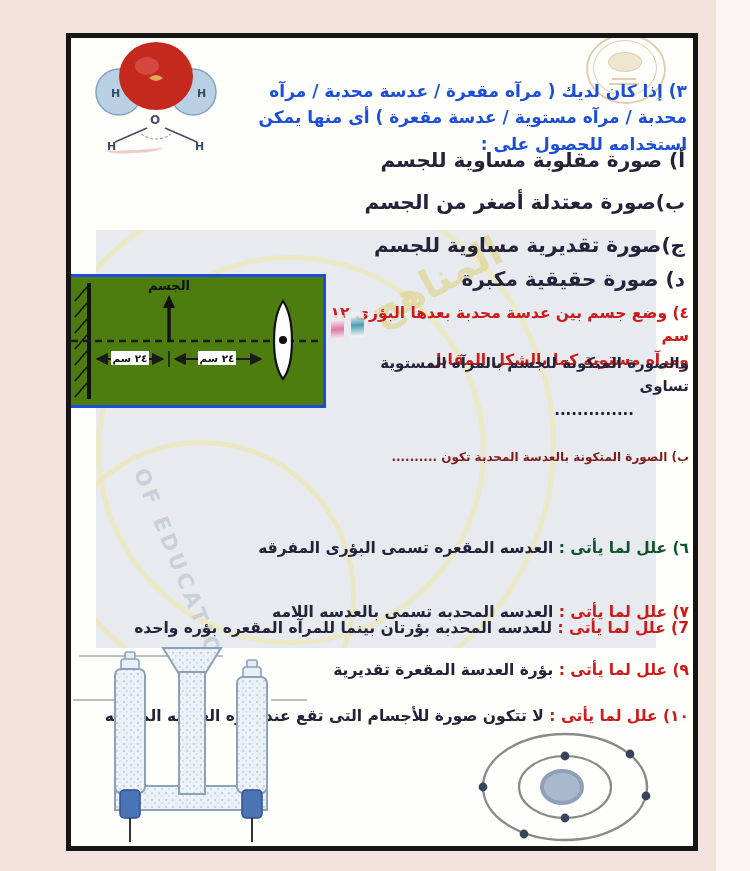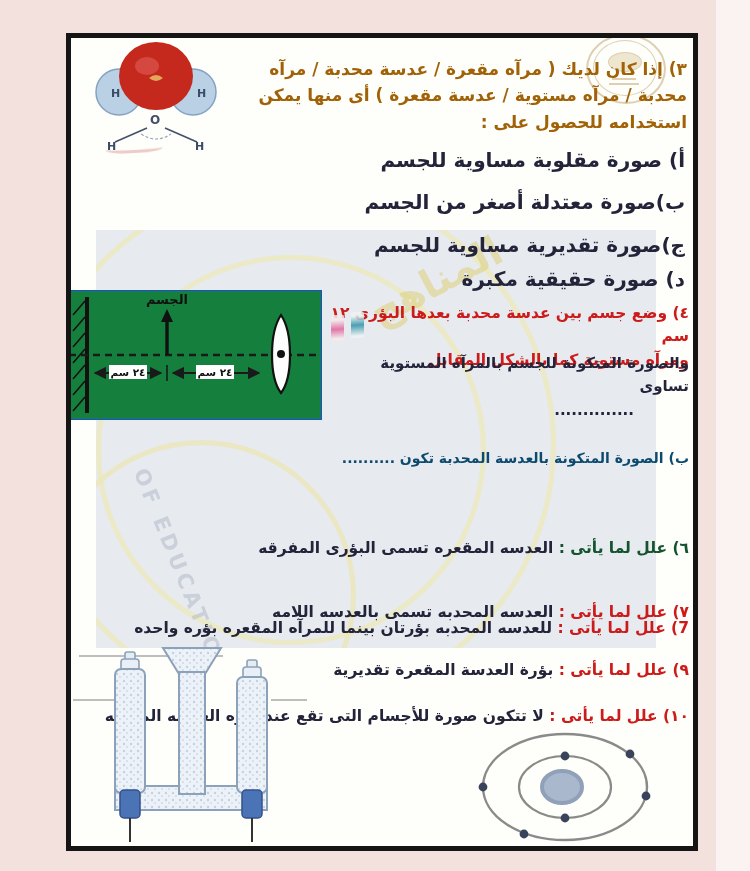--- a/index.html
+++ b/index.html
@@ -27,35 +27,35 @@
     letter-spacing:4px;transform:rotate(68deg);transform-origin:left top;}
   
   .seal{position:absolute;left:515px;top:-4px;width:80px;height:70px;opacity:.6;}
   .seal .e1,.seal .e2,.seal .e3{position:absolute;border:2px solid #c9b185;border-radius:50%;}
   .seal .e1{left:0;top:0;width:76px;height:66px;}
   .seal .e2{left:7px;top:6px;width:62px;height:54px;border-width:1.5px;}
   .seal .e3{left:22px;top:18px;width:32px;height:18px;border-width:1.5px;background:#e4d7b4;}
   .seal .bar{position:absolute;left:26px;height:2px;background:#c9b185;}
   
   .ar{direction:rtl;text-align:right;}
-  .q3{position:absolute;right:6px;top:18px;width:455px;font-size:17px;line-height:1.55;
-    color:#a16207;}
+  .q3{position:absolute;right:6px;top:40px;width:455px;font-size:17px;line-height:1.55;
+    color:#1d4ed8;}
   .opt{position:absolute;right:8px;width:600px;font-size:20px;color:#23233a;}
   .q4{position:absolute;right:4px;top:264px;width:362px;font-size:15.5px;line-height:1.5;
     color:#cc1b1b;}
   .q4a{position:absolute;right:4px;top:314px;width:322px;font-size:15px;line-height:1.55;
     color:#23233a;}
   .q4a .dots{padding-left:0;padding-right:55px;}
-  .q4b{position:absolute;right:4px;top:412px;width:600px;font-size:14px;color:#0c4a6e;}
+  .q4b{position:absolute;right:4px;top:412px;width:600px;font-size:12px;color:#7f1d1d;}
   .qrow{position:absolute;right:4px;width:608px;font-size:15.5px;color:#23233a;line-height:1.4;}
   .qrow .pfx{color:#cc1b1b;}
   .qrow .pfx.blk{color:#14532d;}
   
-  .lensbox{position:absolute;left:-3px;top:252px;width:252px;height:128px;background:#15803d;
-    border:1px solid #1d4ed8;}
+  .lensbox{position:absolute;left:-3px;top:236px;width:252px;height:128px;background:#4d7c0f;
+    border:3px solid #1d4ed8;}
   
   .flags{position:absolute;left:258px;top:274px;width:40px;height:34px;opacity:.85;}
   .flag{position:absolute;width:13px;height:26px;border-radius:2px;transform:skewY(-4deg);}
   .flag.pink{left:2px;top:3px;background:linear-gradient(180deg,#f3e9ea 20%,#e2639d 55%,#f3e9ea 90%);}
   .flag.teal{left:22px;top:0px;background:linear-gradient(180deg,#eef4f2 15%,#2f93a8 50%,#eef4f2 92%);}
   
   .tubes{position:absolute;left:2px;top:606px;}
   .atom{position:absolute;left:405px;top:690px;}
   .molecule{position:absolute;left:10px;top:0px;}
   .caption-squiggle{position:absolute;left:34px;top:104px;width:58px;height:8px;

